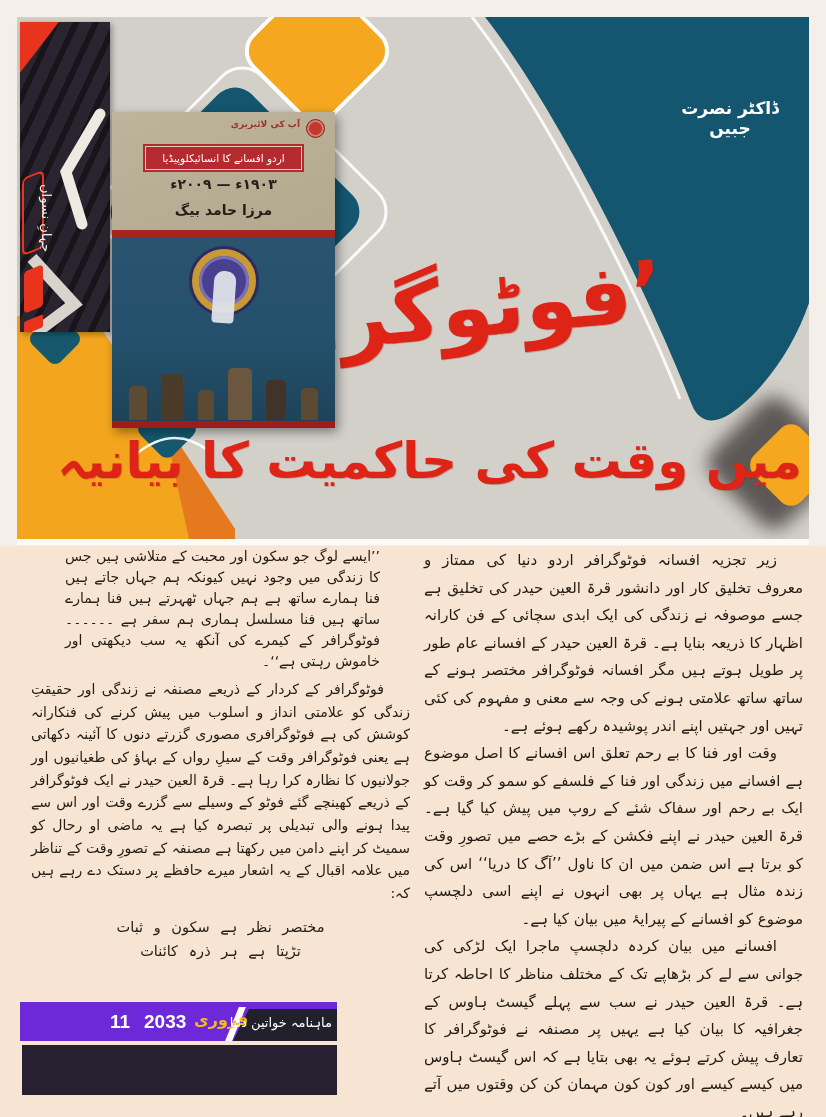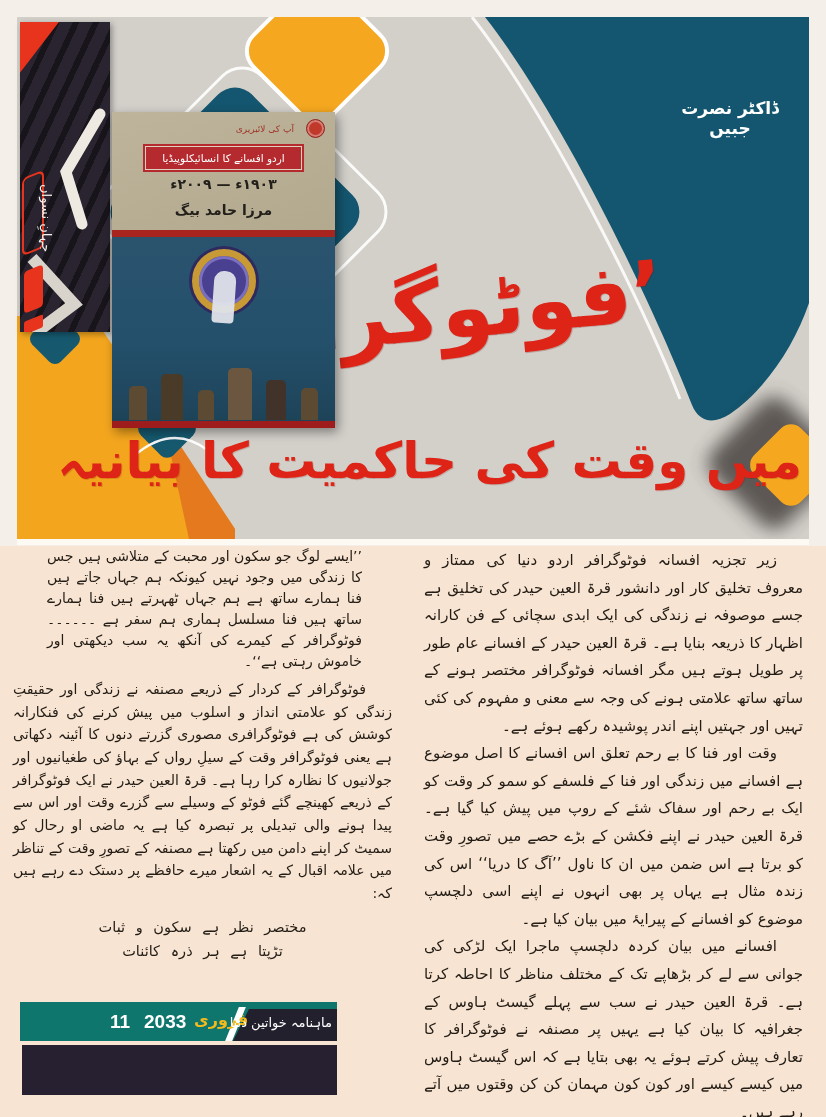--- a/index.html
+++ b/index.html
@@ -37,22 +37,22 @@
     border:2px solid #e8341c; border-radius:6px; transform:skewY(-22deg); }
   .red-fill-box { position:absolute; left:4px; top:246px; width:19px; height:42px;
     background:#e8341c; border-radius:4px; transform:skewY(-22deg); }
   .red-fill-sq { position:absolute; left:4px; top:296px; width:19px; height:13px;
     background:#e8341c; border-radius:2px; transform:skewY(-22deg); }
 
   
   .book-cover { position:absolute; left:112px; top:112px; width:223px; height:316px;
     background:linear-gradient(160deg,#bdb49b 0%,#b3aa90 45%,#a89f86 100%);
     z-index:3; box-shadow:3px 4px 10px rgba(0,0,0,.4); display:flex; flex-direction:column; align-items:center; }
-  .cover-top { width:100%; display:flex; justify-content:flex-end; align-items:center; gap:12px;
-    padding:7px 10px 0 10px; direction:ltr; }
+  .cover-top { width:100%; display:flex; justify-content:flex-end; gap:6px;
+    padding:7px 10px 0 10px; direction:ltr;font-weight:bold; }
   .cover-top-label { color:#a03328; font-size:9px; direction:rtl; }
   .cover-logo { width:19px; height:19px; border-radius:50%; background:#c0392b;
     border:1px solid #8e2a1f; box-shadow:inset 0 0 0 2px rgba(255,255,255,.35); }
   .cover-series { margin-top:8px; background:#b52a2e; color:#fff; font-size:10.5px;
     padding:5px 16px; direction:rtl; border:1px solid #ddd0bd; outline:2px solid #b52a2e; }
   .cover-title { margin-top:12px; color:#191511; font-size:23px; font-weight:bold; direction:rtl; }
   .cover-years { margin-top:6px; color:#23201b; font-size:14px; font-weight:bold; direction:rtl; letter-spacing:2px; }
   .cover-editor { margin-top:10px; color:#23201b; font-size:14px; font-weight:bold; direction:rtl; }
   .cover-redstrip { width:100%; height:7px; background:#a8241f; margin-top:12px; }
   .cover-painting { position:relative; width:100%; flex:1;
@@ -66,31 +66,31 @@
     justify-content:space-around; align-items:flex-end; padding:0 10px; }
   .fig { background:#5d4a33; border-radius:5px 5px 0 0; }
   .fig.f1{width:18px;height:34px;} .fig.f2{width:22px;height:46px;background:#4a3a28;}
   .fig.f3{width:16px;height:30px;} .fig.f4{width:24px;height:52px;background:#6b5640;}
   .fig.f5{width:20px;height:40px;background:#41332a;} .fig.f6{width:17px;height:32px;}
   .cover-bottomstrip { position:absolute; left:0; bottom:0; width:100%; height:7px; background:#9e1c1c; }
 
   
   .col { position:absolute; direction:rtl; color:#221c15; z-index:1; }
   .col-right { left:424px; top:547px; width:379px; }
-  .col-left  { left:13px;  top:544px; width:379px; }
+  .col-left  { left:31px;  top:544px; width:379px; }
   .col p.body-para { font-size:15px; line-height:1.84; text-align:justify; text-indent:26px; }
   .col-left p.body-para { font-size:14px; line-height:1.62; margin-top:6px; }
   .quote-block { font-size:14px; line-height:1.5; text-align:justify; padding:2px 30px 0 34px; font-weight:500; }
   .citation { font-size:11.5px; line-height:1.6; text-align:justify; margin-top:8px; color:#2a241d; }
   .verse { margin-top:10px; text-align:center; }
   .verse div { font-size:14.5px; line-height:1.7; word-spacing:6px; font-weight:500; }
 
   
   .footer-bar { position:absolute; left:20px; top:1002px; width:317px; height:39px;
-    background:#0f766e; z-index:6; }
+    background:#6d28d9; z-index:6; }
   .footer-navy { position:absolute; right:0; top:7px; width:104px; height:32px;
     background:#23202e; clip-path:polygon(16px 0,100% 0,100% 100%,0 100%); }
   .footer-slash { position:absolute; right:98px; top:5px; width:7px; height:34px;
     background:#ffffff; transform:skewX(-22deg); }
   .footer-pagenum { position:absolute; left:90px; top:9px; color:#fff; font-size:19px; font-weight:bold;
     font-family:"Liberation Sans", sans-serif; }
   .footer-year { position:absolute; left:124px; top:9px; color:#fff; font-size:19px; font-weight:bold;
     font-family:"Liberation Sans", sans-serif; }
   .footer-month { position:absolute; left:174px; top:8px; color:#f2bb1d; font-size:16px; font-weight:bold; direction:rtl; }
   .footer-mag { position:absolute; right:5px; top:13px; color:#fff; font-size:13px; direction:rtl; white-space:nowrap; }

